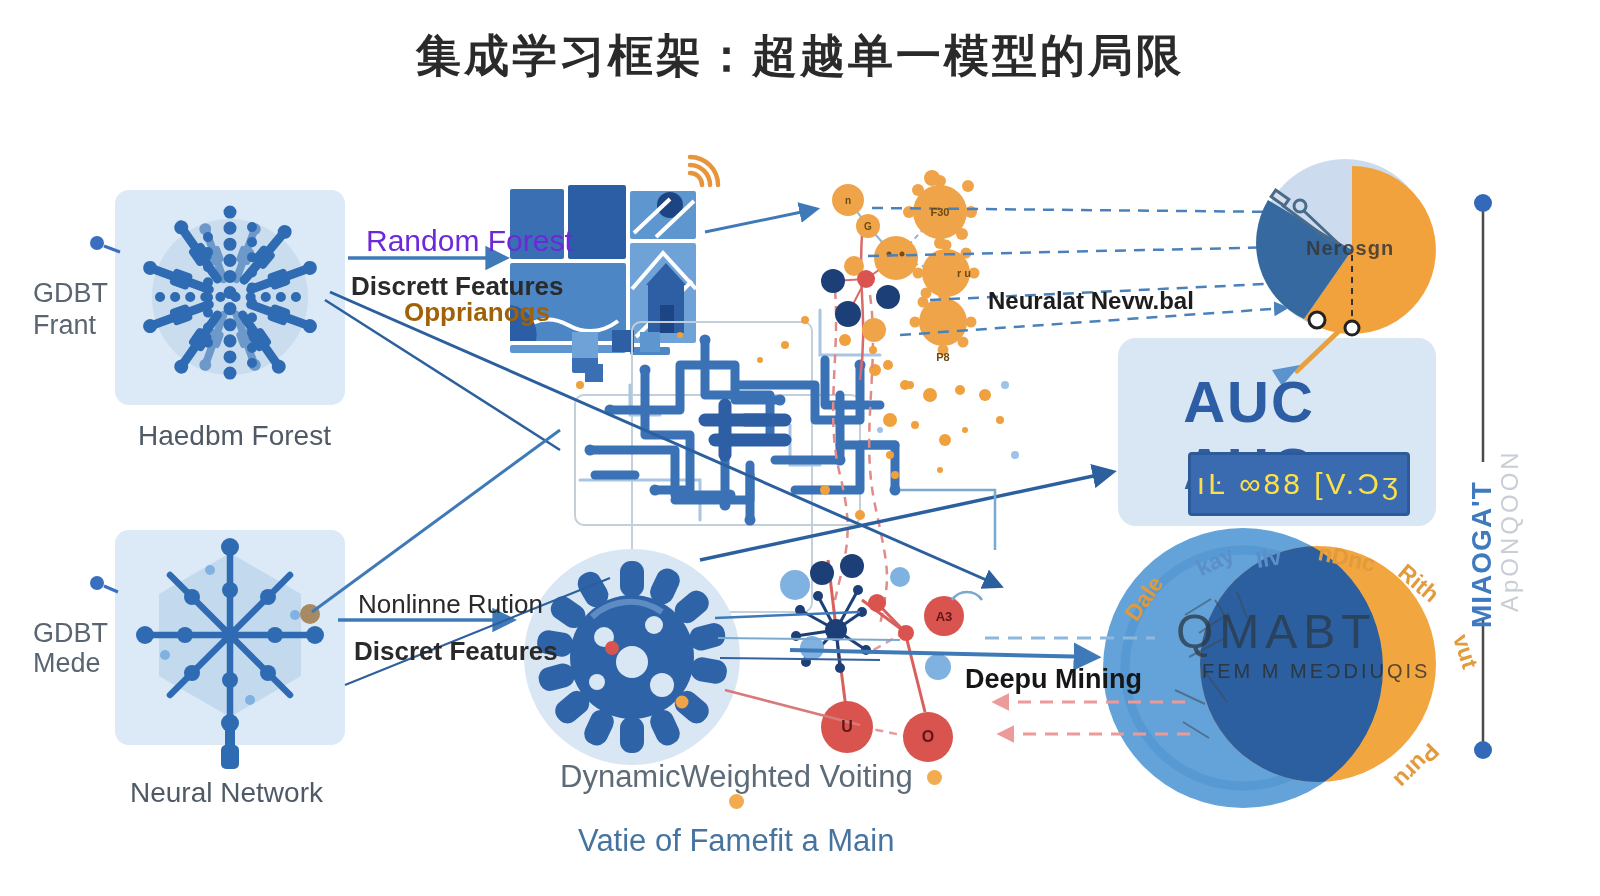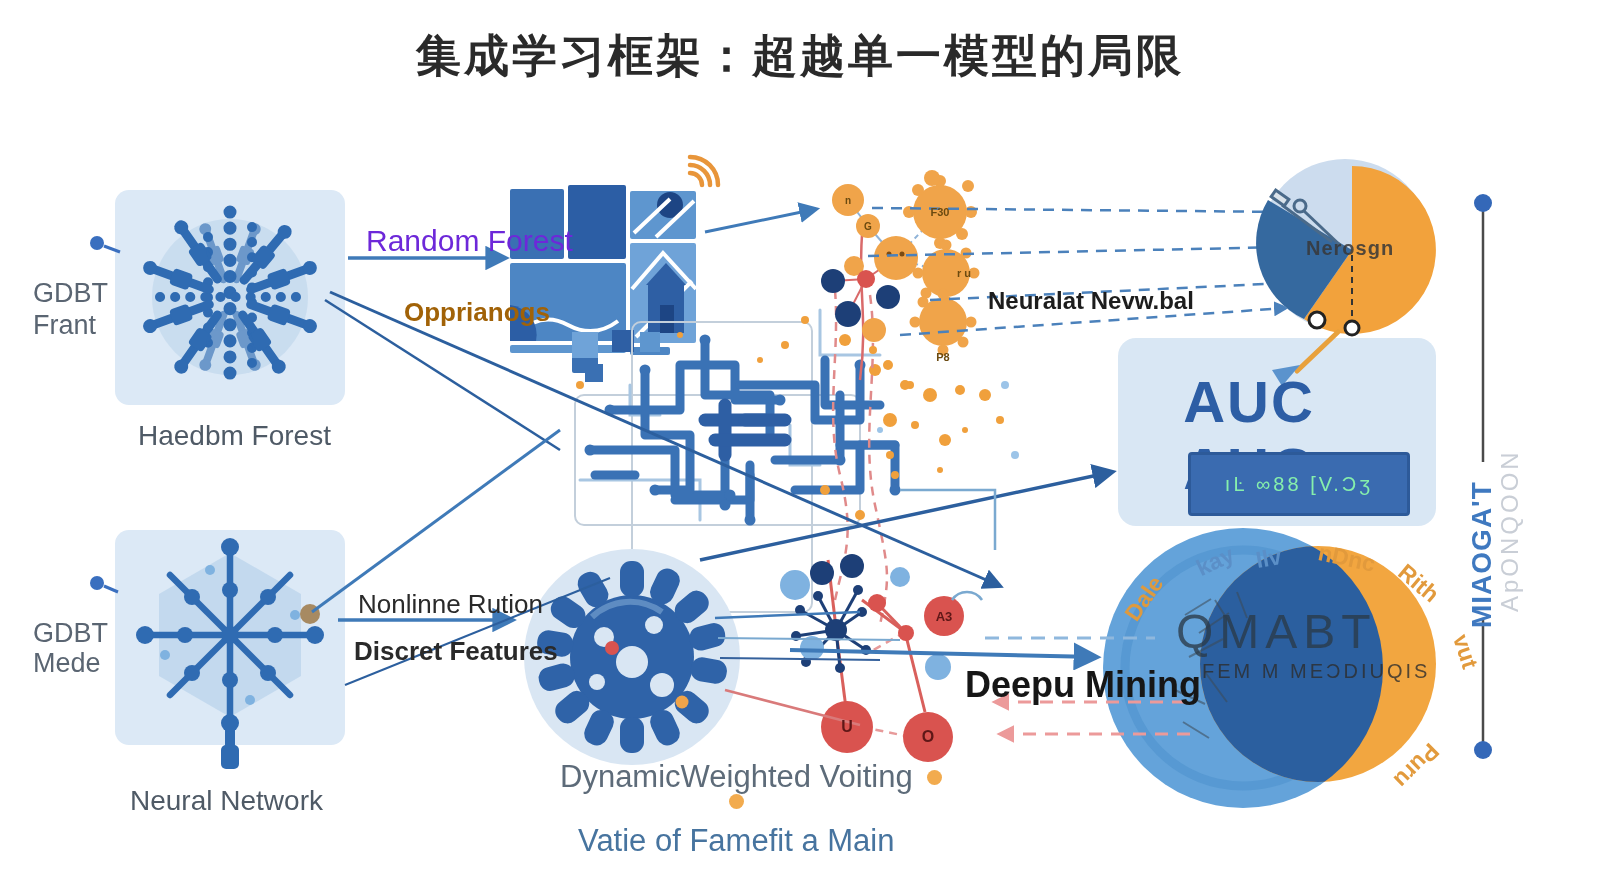--- a/index.html
+++ b/index.html
@@ -8,21 +8,21 @@
   #art{position:absolute;left:0;top:0;}
   .lbl{position:absolute;white-space:nowrap;color:#222;font-family:"Liberation Sans",sans-serif;}
   .node-label{position:absolute;transform:translate(-50%,-50%);white-space:nowrap;
               font-family:"Liberation Sans",sans-serif;}
   .dot{display:inline-block;width:15px;height:15px;border-radius:50%;background:#f2ab4e;}
   #title{position:absolute;left:0;right:0;top:26px;text-align:center;font-size:45px;
          font-weight:bold;color:#2a2a2a;letter-spacing:3px;
          font-family:"Liberation Sans",sans-serif;}
   .auc-badge{position:absolute;left:1188px;top:452px;width:216px;height:58px;background:#3a6bb0;
              border:3px solid #2d5a99;border-radius:4px;display:flex;align-items:center;
-             justify-content:center;font-size:20px;color:#86efac;letter-spacing:3px;}
+             justify-content:center;font-size:30px;color:#fde047;letter-spacing:3px;}
   .auc-title{position:absolute;left:1118px;top:368px;width:262px;text-align:center;
              font-size:58px;font-weight:bold;color:#2d5ea5;letter-spacing:2px;}
   .rot{transform-origin:0 0;transform:rotate(-90deg);}
 </style>
 </head>
 <body>
 
 <div id="canvas">
 
 <svg id="art" width="1600" height="896" viewBox="0 0 1600 896">
@@ -443,30 +443,31 @@
 </svg>
 
   <div id="title">集成学习框架：超越单一模型的局限</div>
 
   <div class="lbl" style="left:33px;top:278px;font-size:27px;color:#5a6572;">GDBT</div>
   <div class="lbl" style="left:33px;top:310px;font-size:27px;color:#5a6572;">Frant</div>
   <div class="lbl" style="left:138px;top:420px;font-size:28px;color:#4f5a66;">Haedbm Forest</div>
 
   <div class="lbl" style="left:33px;top:618px;font-size:27px;color:#5a6572;">GDBT</div>
   <div class="lbl" style="left:33px;top:648px;font-size:27px;color:#5a6572;">Mede</div>
-  <div class="lbl" style="left:130px;top:777px;font-size:28px;color:#4f5a66;margin-top:8px;">Neural Network</div>
+  <div class="lbl" style="left:130px;top:777px;font-size:28px;color:#4f5a66;">Neural Network</div>
 
   <div class="lbl" style="left:366px;top:224px;font-size:30px;font-weight:normal;color:#6d28d9;">Random Forest</div>
+  <div class="lbl" style="left:351px;top:271px;font-size:26px;font-weight:bold;color:#2a2a2a;">Discrett Features</div>
   <div class="lbl" style="left:404px;top:297px;font-size:26px;font-weight:bold;color:#a16207;text-align:center;">Opprianogs</div>
 
   <div class="lbl" style="left:358px;top:589px;font-size:26px;font-weight:normal;color:#2a2a2a;">Nonlinne Rution</div>
   <div class="lbl" style="left:354px;top:636px;font-size:26px;font-weight:bold;color:#2a2a2a;">Discret Features</div>
 
   <div class="lbl" style="left:988px;top:287px;font-size:24px;font-weight:bold;color:#1d1d1d;">Neuralat Nevw.bal</div>
-  <div class="lbl" style="left:965px;top:664px;font-size:36px;font-weight:bold;color:#161616;">Deepu Mining</div>
+  <div class="lbl" style="left:965px;top:664px;font-size:27px;font-weight:bold;color:#161616;">Deepu Mining</div>
 
   <div class="lbl" style="left:1306px;top:237px;font-size:20px;font-weight:bold;color:rgba(55,55,55,0.85);letter-spacing:1px;">Nerosgn</div>
 
   <div class="auc-title">AUC AUC</div>
   <div class="auc-badge">ıĿ ∞88 [V.Ɔʒ</div>
 
   <div class="lbl" style="left:1176px;top:604px;font-size:48px;font-weight:300;color:rgba(42,58,72,0.78);letter-spacing:6px;">QMABT</div>
   <div class="lbl" style="left:1202px;top:660px;font-size:20px;color:rgba(45,45,45,0.8);letter-spacing:3px;">FEM M MEƆDIUQIS</div>
 
   <div class="lbl" style="left:1120px;top:585px;font-size:23px;font-weight:bold;color:#dd9a3f;transform:rotate(-55deg);">Dale</div>

